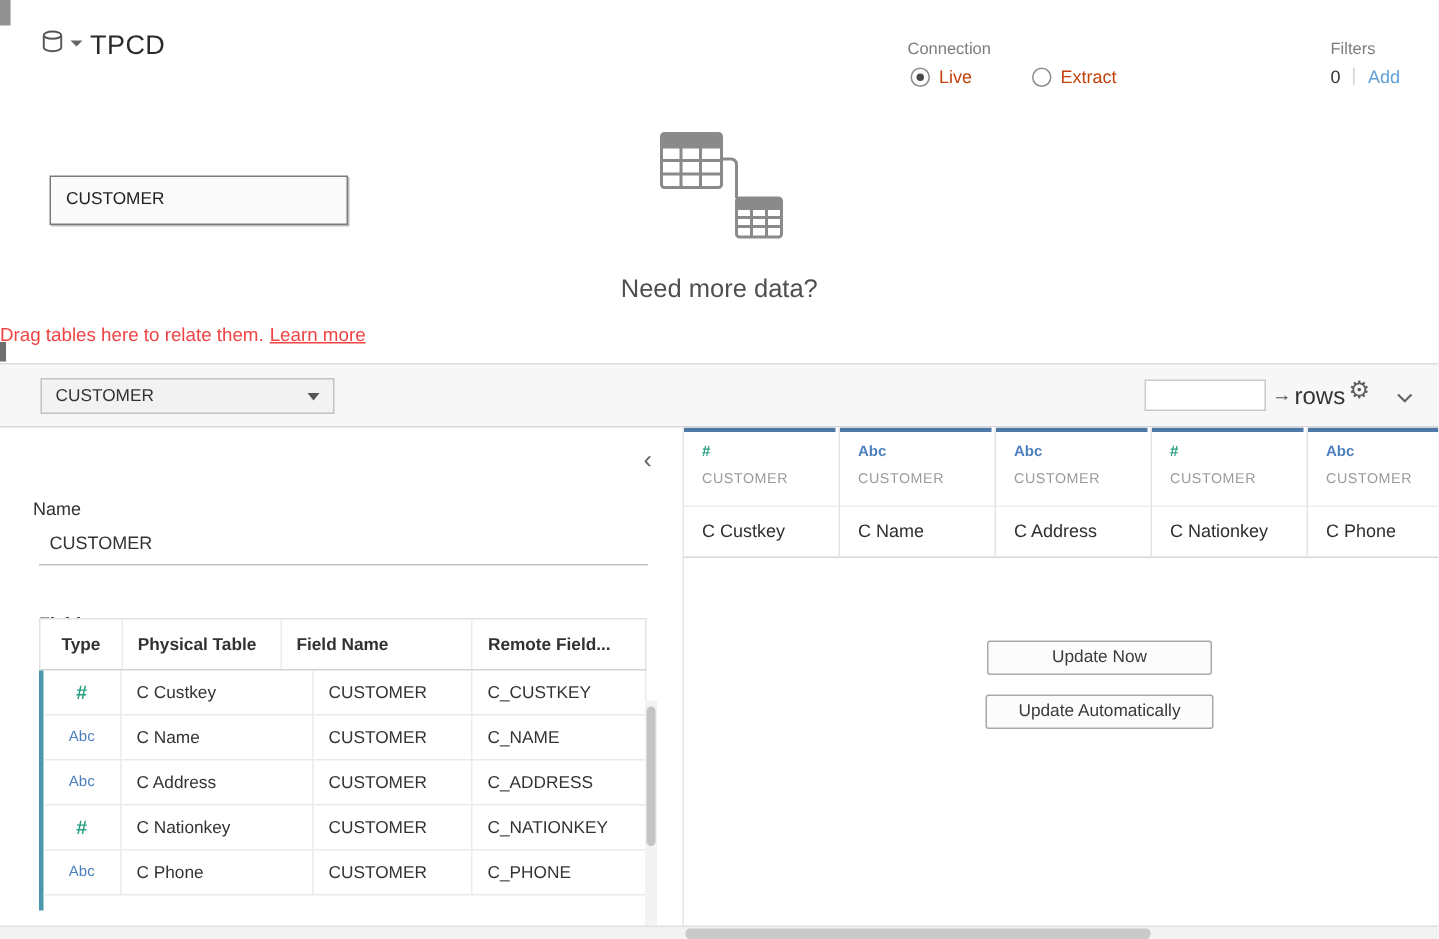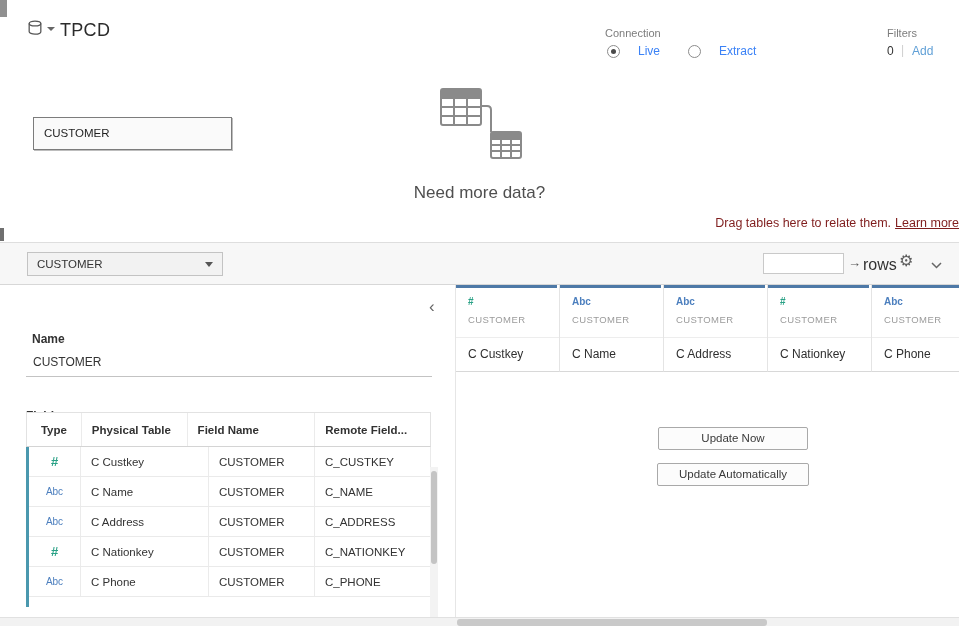--- a/index.html
+++ b/index.html
@@ -11,57 +11,57 @@
   .corner-mark{position:absolute;left:0;top:0;width:7px;height:17px;background:#909090}
   .edge-mark{position:absolute;left:0;top:228px;width:4px;height:13px;background:#6f6f6f}
 
   
   .db-icon{position:absolute;left:26px;top:19px}
   .db-caret{position:absolute;left:47px;top:27px;width:0;height:0;
             border-left:4px solid transparent;border-right:4px solid transparent;border-top:4px solid #666}
   .app-title{position:absolute;left:60px;top:20px;font-size:18px;font-weight:500;color:#2b2b2b;letter-spacing:.3px}
 
   .connection-label{position:absolute;left:605px;top:27px;font-size:11px;color:#7c7c7c}
-  .radio{position:absolute;display:flex;align-items:flex-end;gap:18px;font-size:12px;color:#3b82f6;cursor:pointer}
+  .radio{position:absolute;display:flex;align-items:flex-end;gap:6px;font-size:12px;color:#c2410c;cursor:pointer}
   .radio-live{left:607px;top:44px}
   .radio-extract{left:688px;top:44px}
   .radio-circle{width:13px;height:13px;border:1px solid #8c8c8c;border-radius:50%;background:#fff;position:relative;flex:0 0 13px}
   .radio-circle.checked::after{content:"";position:absolute;left:3px;top:3px;width:5px;height:5px;border-radius:50%;background:#4a4a4a}
 
   .filters-label{position:absolute;left:887px;top:27px;font-size:11px;color:#7c7c7c}
   .filters-count{position:absolute;left:887px;top:44px;font-size:12px;color:#333}
   .filters-divider{position:absolute;left:901px;top:43px;font-size:12px;color:#cfcfcf}
   .filters-add{position:absolute;left:912px;top:44px;font-size:12px;color:var(--link-blue);cursor:pointer}
 
   
   .logical-table{position:absolute;left:33px;top:117px;width:199px;height:33px;background:#fafafa;
                  border:1px solid #7c7c7c;box-shadow:1px 1px 0 #bdbdbd;font-size:11.5px;color:#1f1f1f;
                  line-height:31px;padding-left:10px;cursor:pointer}
   .illustration{position:absolute;left:440px;top:88px}
   .need-more{position:absolute;left:0;right:0;top:183px;text-align:center;font-size:17px;color:#4f4f4f}
-  .drag-row{position:absolute;left:0;right:0;top:216px;text-align:right;font-size:12.5px;color:#7f1d1d}
+  .drag-row{position:absolute;left:0;right:0;top:216px;text-align:left;font-size:12.5px;color:#ef4444}
   .learn-more{text-decoration:underline;cursor:pointer;margin-left:4px}
 
   
   .toolbar{position:absolute;left:0;top:242px;width:959px;height:43px;background:#f7f7f7;
            border-top:1px solid #dedede;border-bottom:1px solid #d7d7d7}
   .table-select{position:absolute;left:27px;top:9px;width:196px;height:24px;background:#f2f2f2;
                 border:1px solid #c3c3c3;font-size:11.5px;line-height:22px;padding-left:9px;cursor:pointer}
   .select-caret{position:absolute;right:9px;top:9px;width:0;height:0;
                 border-left:4px solid transparent;border-right:4px solid transparent;border-top:5px solid #555}
   .rows-input{position:absolute;left:763px;top:10px;width:81px;height:21px;border:1px solid #c9c9c9;
               background:#fff;font-size:11px;padding:0 6px;font-family:inherit}
   .rows-arrow{position:absolute;left:848px;top:12px;font-size:13px;color:#555}
   .rows-label{position:absolute;left:863px;top:13px;font-size:16px;color:#333}
   .gear{position:absolute;left:899px;top:10px;font-size:16px;color:#5e5e5e;cursor:pointer;line-height:1}
   .toolbar-chevron{position:absolute;left:931px;top:15px;cursor:pointer}
 
   
   .collapse-chevron{position:absolute;left:429px;top:298px;font-size:17px;color:#666;cursor:pointer;line-height:1}
-  .name-label{position:absolute;left:32px;top:332px;font-weight:bold;color:#323232}
+  .name-label{position:absolute;left:22px;top:332px;font-weight:normal;color:#323232}
   .name-value{position:absolute;left:33px;top:355px;color:#333}
   .name-underline{position:absolute;left:26px;top:376px;width:406px;border-bottom:1px solid #c3c3c3}
   .fields-label{position:absolute;left:26px;top:409px;font-weight:bold;color:#323232}
 
   .fields-table{position:absolute;left:26px;top:412px;width:405px;font-size:11.5px;background:#fff}
   .ft-header{display:flex;height:35px;align-items:center;border:1px solid #e2e2e2;border-bottom:1px solid #d4d4d4;
              font-weight:bold;color:#323232}
   .ft-body{border-left:3px solid var(--accent-teal)}
   .ft-row{display:flex;height:30px;align-items:center;border-bottom:1px solid #eaeaea;border-right:1px solid #eaeaea;cursor:pointer}
   .ft-row.partial{height:10px;border-bottom:none}

